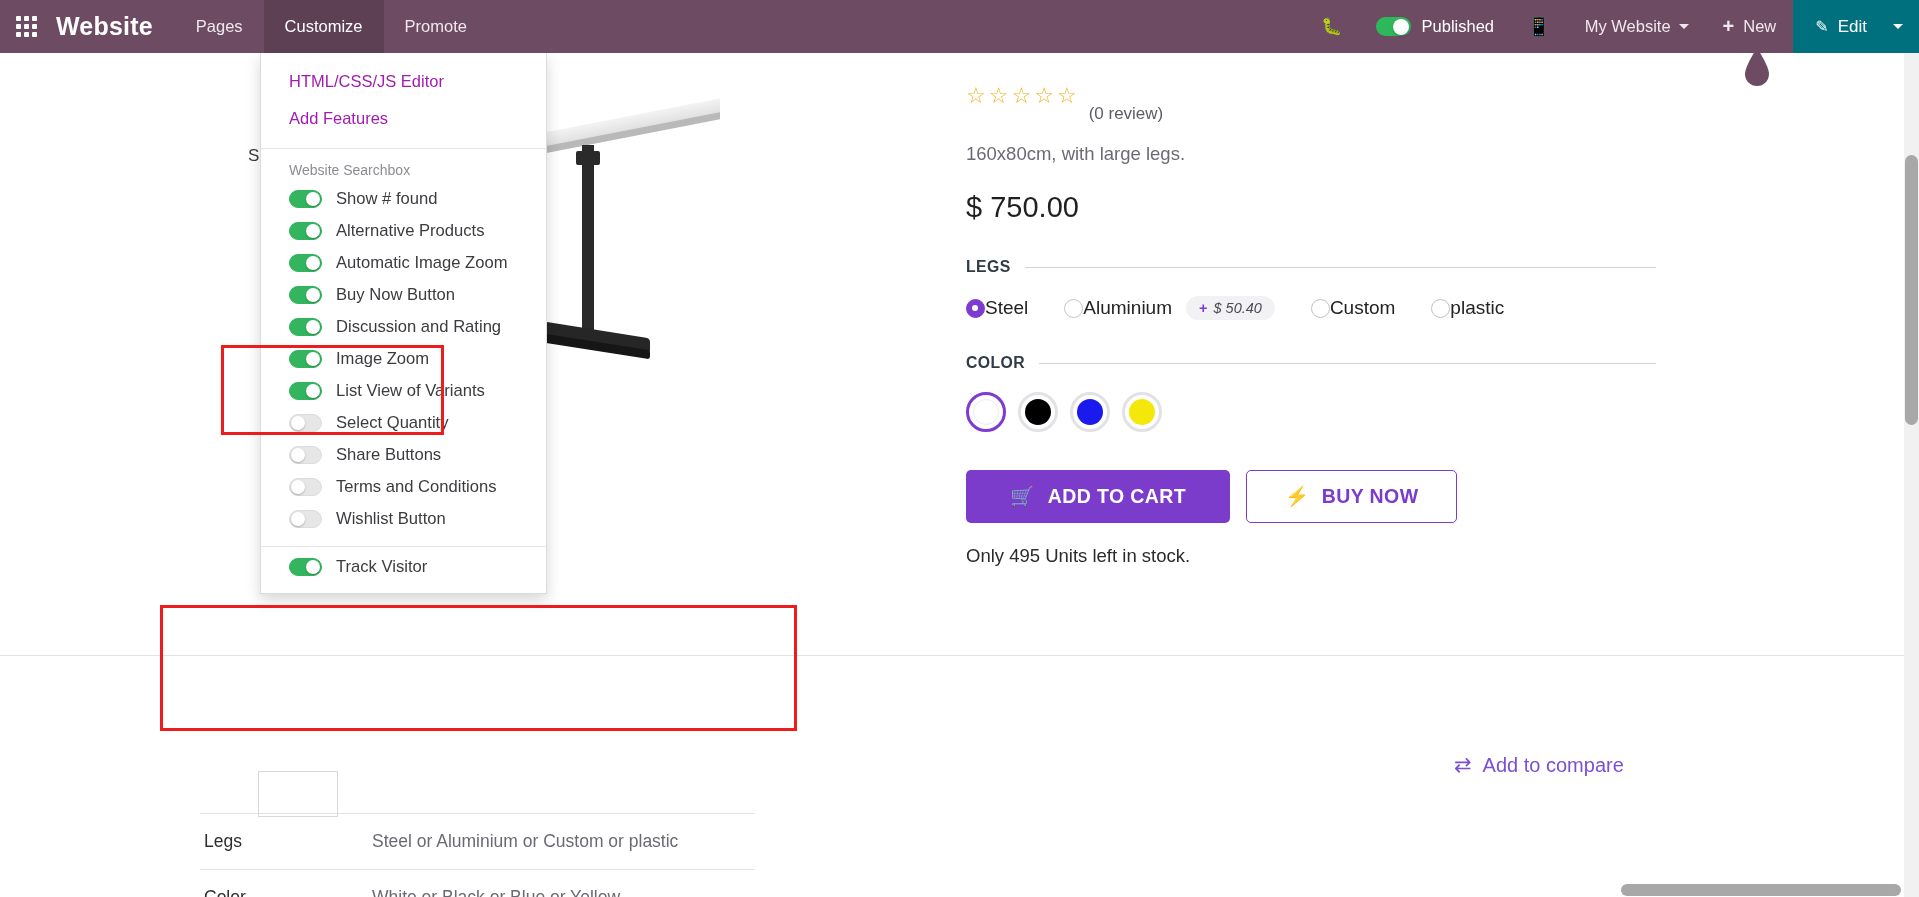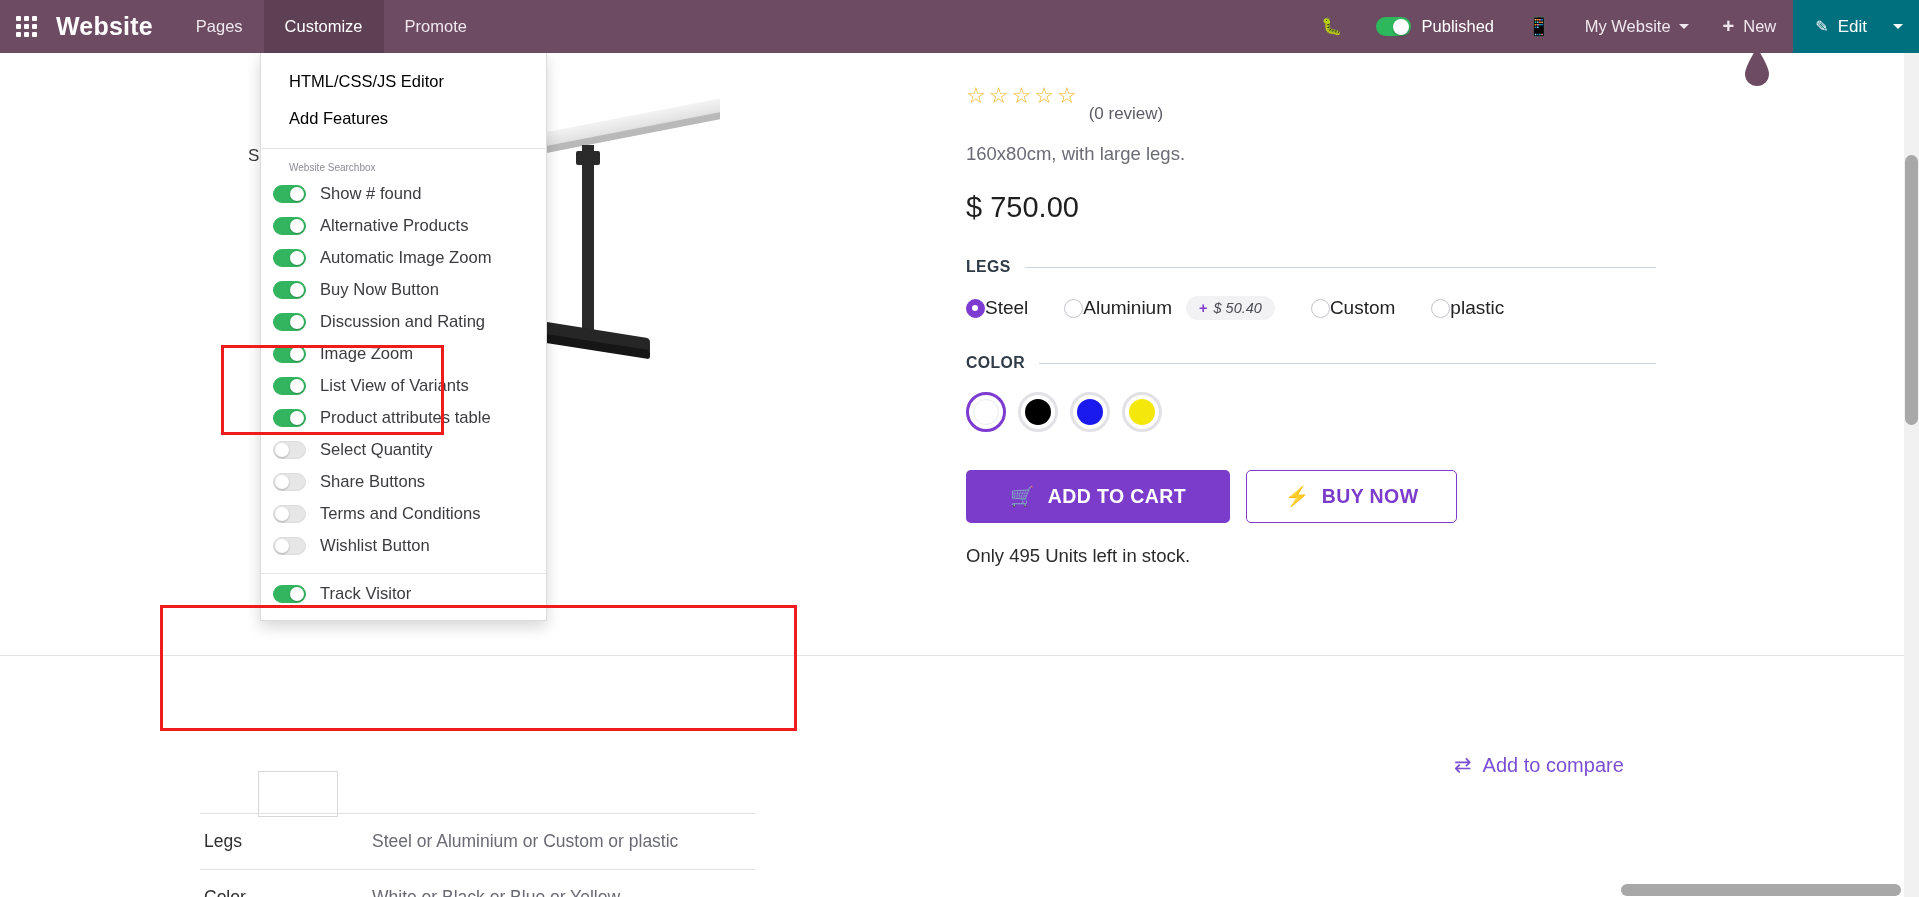--- a/index.html
+++ b/index.html
@@ -67,28 +67,28 @@
     border-top: 5px solid currentColor; }
 
   
   #customize-menu {
     position: absolute; top: 53px; left: 260px; width: 287px;
     background: #ffffff; border: 1px solid #dcdcdc; border-top: none;
     box-shadow: 0 6px 14px rgba(0,0,0,.16);
     z-index: 55; padding: 10px 0 0 0;
     font-size: 16.3px; color: #4c4c4c;
   }
-  .menu-link { padding: 9px 28px; cursor: pointer; color: #000000; font-size: 16.5px; }
+  .menu-link { padding: 9px 28px; cursor: pointer; color: #a21caf; font-size: 16.5px; }
   .menu-sep { border-top: 1px solid #e4e4e4; margin: 11px 0 4px 0; }
   .menu-header {
-    padding: 9px 28px 5px 28px; color: #8c8c93; font-size: 10px;
+    padding: 9px 28px 5px 28px; color: #8c8c93; font-size: 14px;
   }
   .menu-toggle {
     display: flex; align-items: center; gap: 14px;
-    padding: 6px 12px; cursor: pointer;
+    padding: 6px 28px; cursor: pointer;
   }
   .menu-toggle .lbl { font-size: 16.6px; color: #3c3c40; white-space: nowrap; }
   .msw {
     width: 33px; height: 18px; border-radius: 9px; background: #e6e6e6;
     border: 1px solid #dddddd; position: relative; flex: 0 0 auto;
   }
   .msw::after {
     content: ""; position: absolute; top: 1px; left: 1px;
     width: 14px; height: 14px; border-radius: 50%;
     background: #ffffff; box-shadow: 0 1px 2px rgba(0,0,0,.25);
@@ -476,24 +476,20 @@
   </div>
   <div class="menu-toggle">
     <span class="msw on"></span>
     <span class="lbl">Image Zoom</span>
   </div>
   <div class="menu-toggle">
     <span class="msw on"></span>
     <span class="lbl">List View of Variants</span>
   </div>
   <div class="menu-toggle">
-    <span class="msw on"></span>
-    <span class="lbl">Product attributes table</span>
-  </div>
-  <div class="menu-toggle">
     <span class="msw"></span>
     <span class="lbl">Select Quantity</span>
   </div>
   <div class="menu-toggle">
     <span class="msw"></span>
     <span class="lbl">Share Buttons</span>
   </div>
   <div class="menu-toggle">
     <span class="msw"></span>
     <span class="lbl">Terms and Conditions</span>

